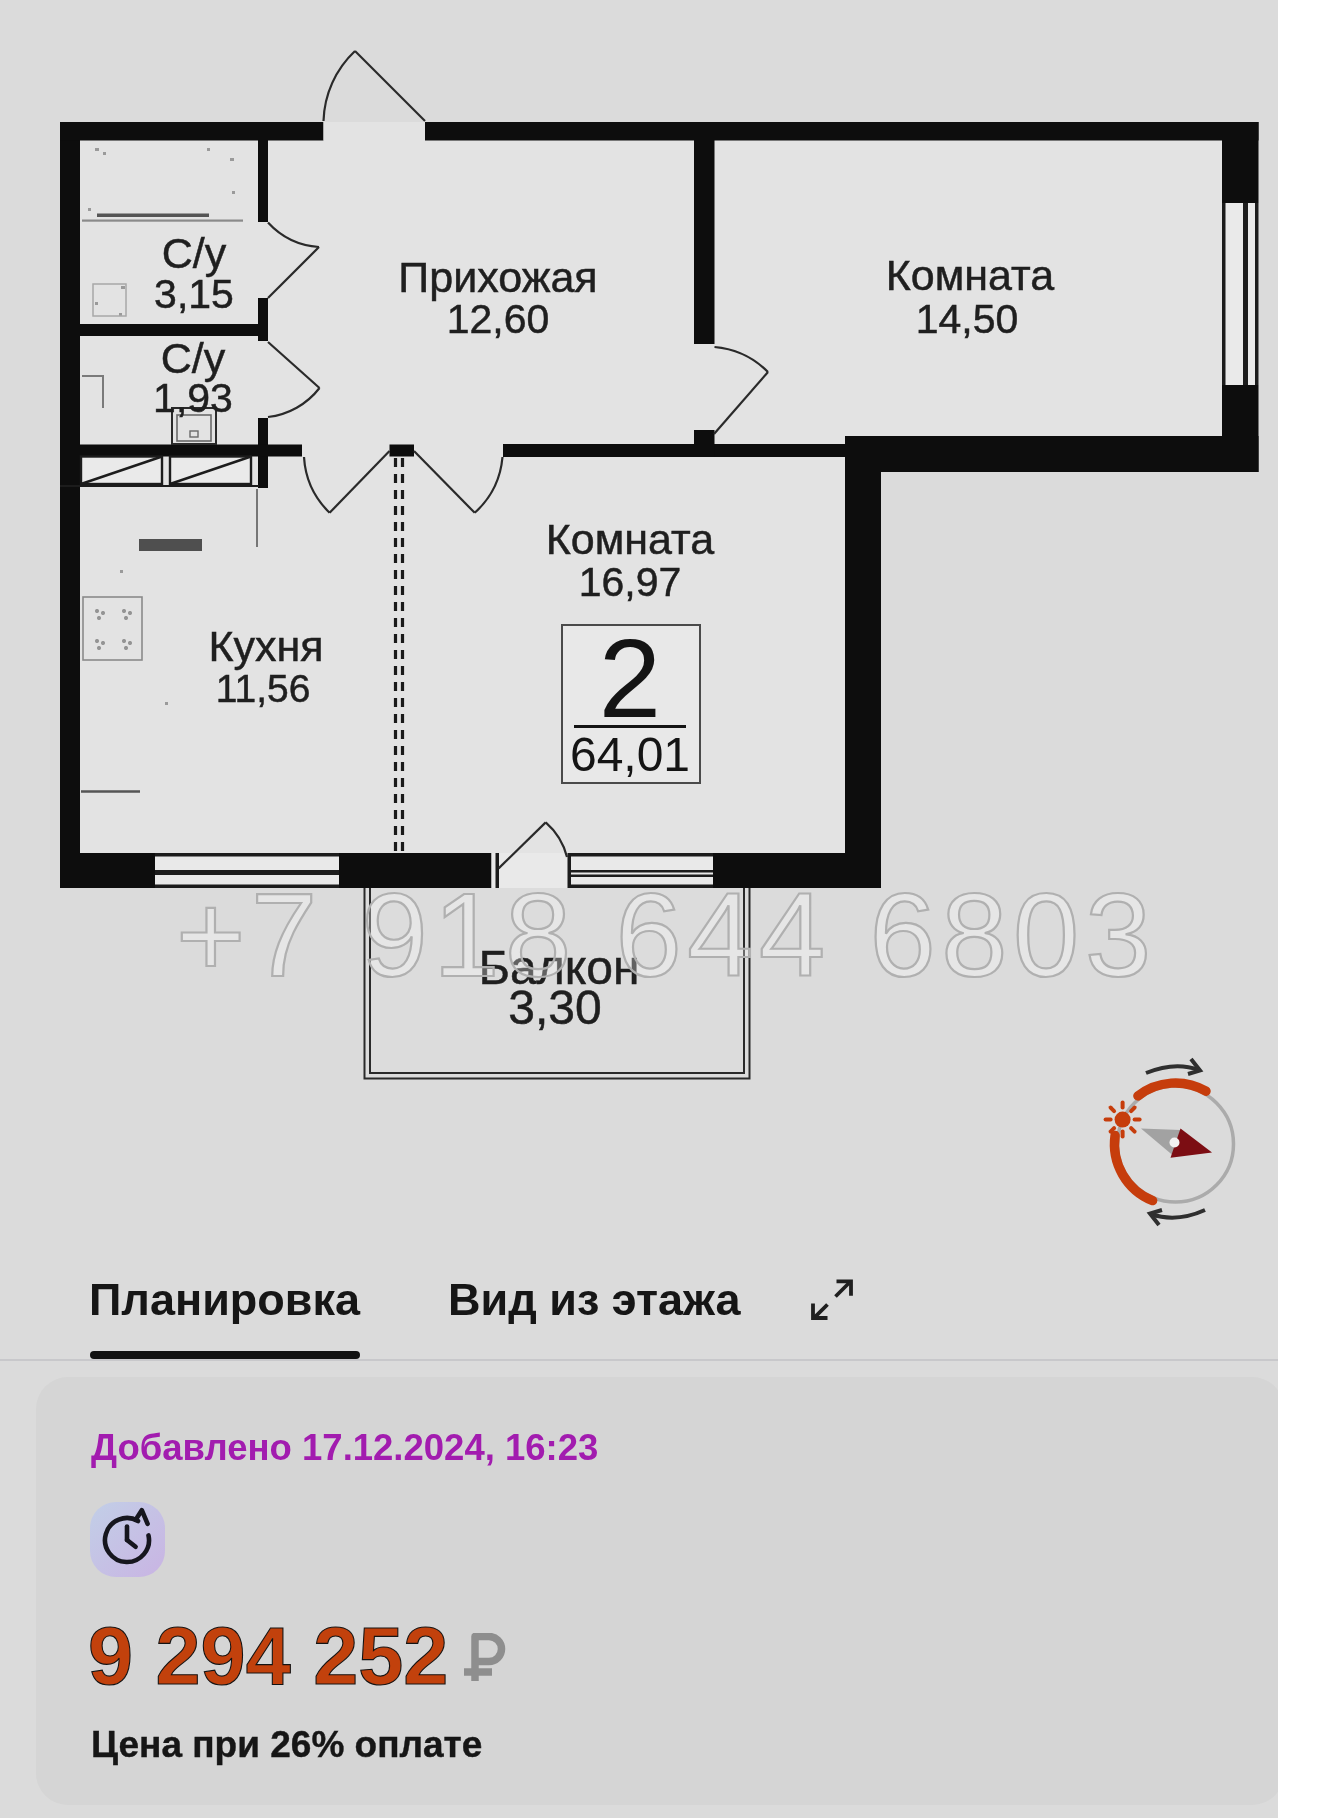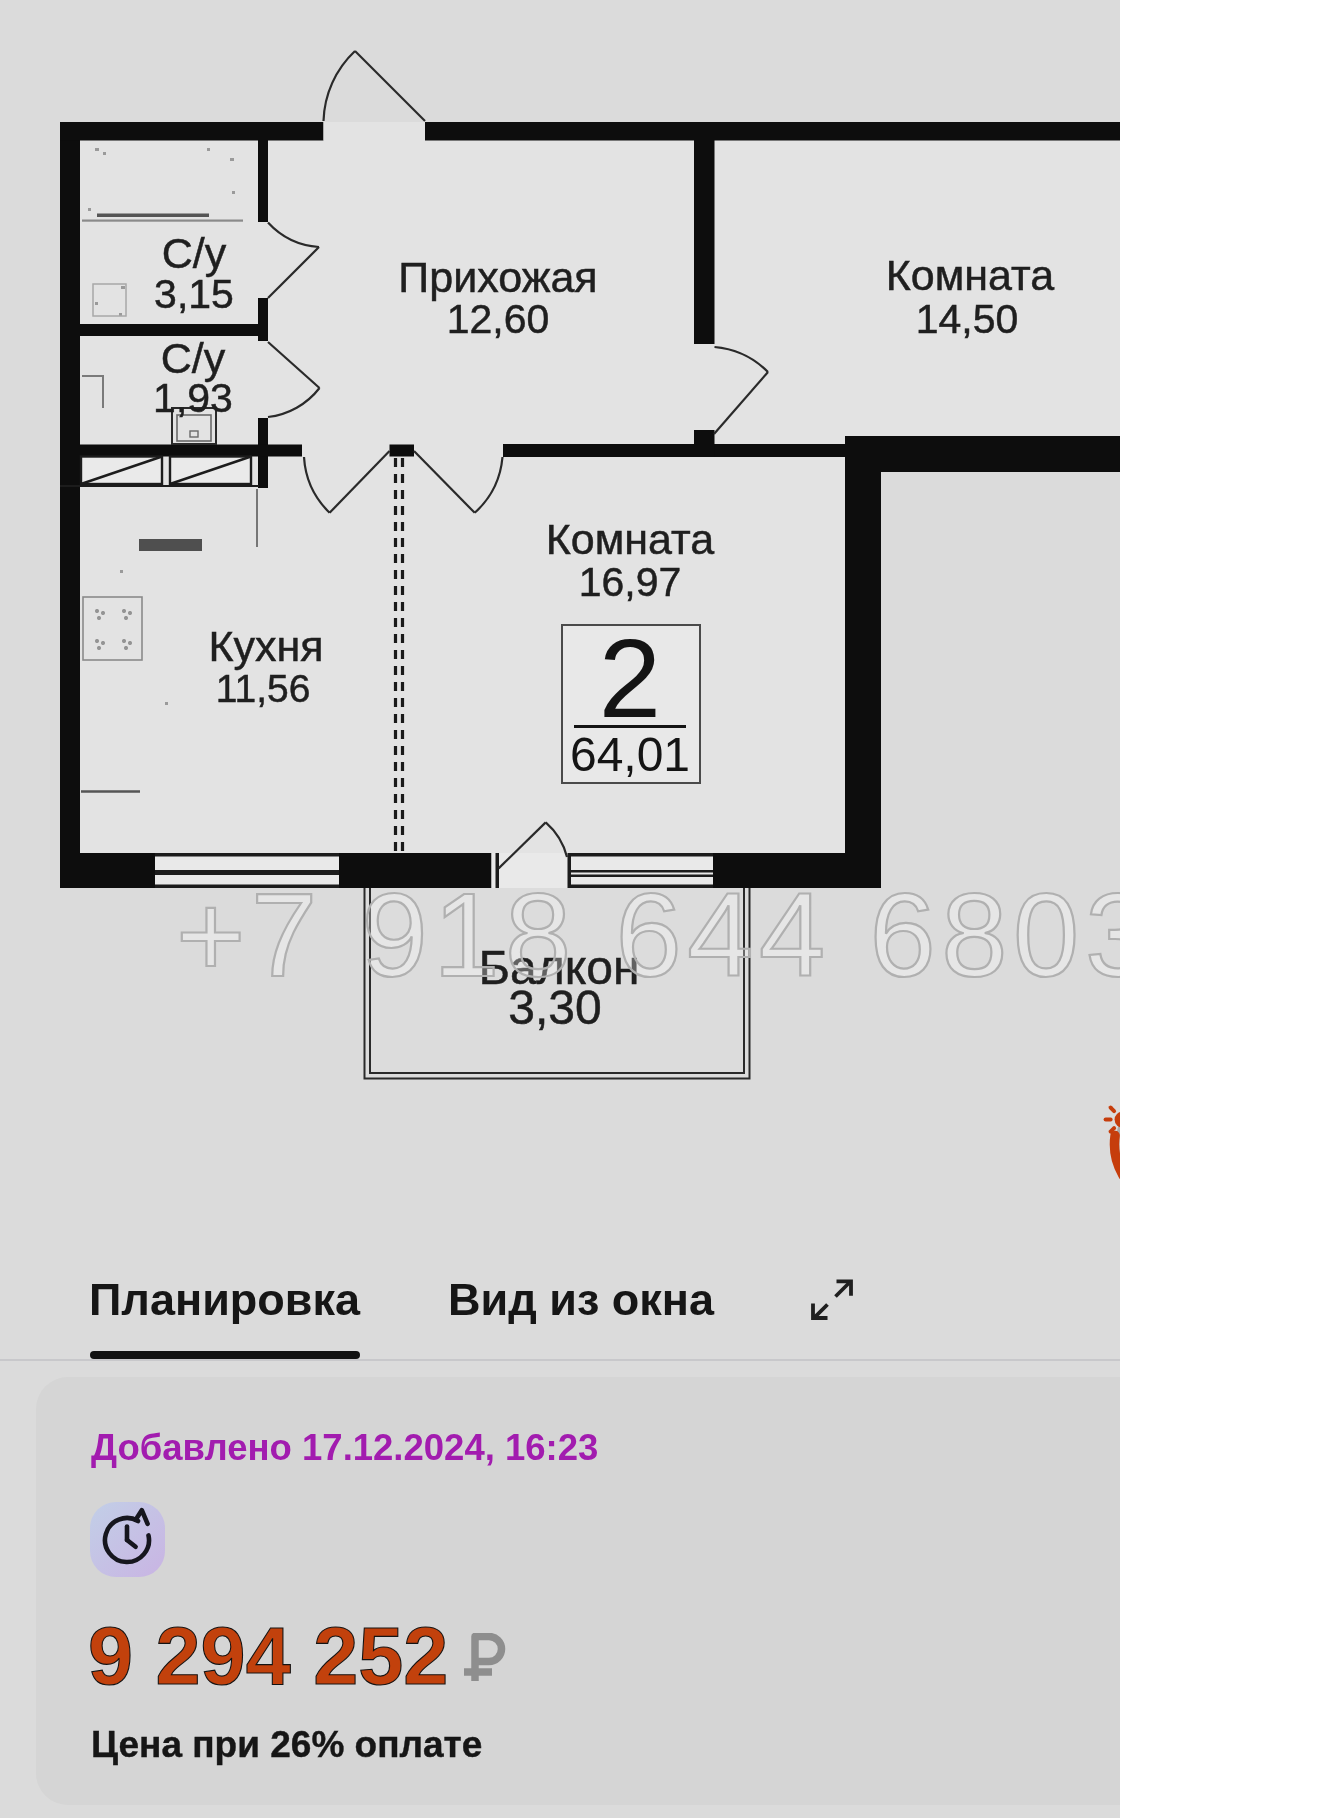--- a/index.html
+++ b/index.html
@@ -1,16 +1,16 @@
 <!DOCTYPE html>
 <html><head>
 <meta charset="utf-8">
 <style>
   html,body{margin:0;padding:0;}
-  .page{position:relative;width:1120px;height:1818px;background:#dbdbdb;overflow:hidden;
+  .page{position:relative;width:1278px;height:1818px;background:#dbdbdb;overflow:hidden;
         font-family:"Liberation Sans", sans-serif;}
   .abs{position:absolute;}
   .tab{position:absolute;font-weight:700;font-size:45px;color:#161616;white-space:nowrap;}
   .card{position:absolute;left:36px;top:1376.5px;width:1248px;height:428px;border-radius:32px;background:#d5d5d5;}
 </style>
 </head>
 <body>
 <div class="page">
 
 <svg class="abs" style="left:0;top:0" width="1320" height="1250" viewBox="0 0 1320 1250">
@@ -273,21 +273,21 @@
         <path d="M1159,1225 L1150,1213.5 L1162,1210" fill="none"></path>
       </g>
     </g>
   </g>
 </svg>
 
 <div class="tab" style="left:89px;top:1274px;">Планировка</div>
 
 <div class="abs" style="left:90px;top:1351px;width:270px;height:8px;background:#111;border-radius:4px;"></div>
 
-<div class="tab" style="left:448px;top:1274px;">Вид из окна</div>
+<div class="tab" style="left:448px;top:1274px;">Вид из этажа</div>
 
 <svg class="abs" style="left:806px;top:1274px" width="52" height="52" viewBox="0 0 52 52">
   <g stroke="#1f1f1f" stroke-width="3.8" fill="none">
     <path d="M29.5,22.5 L43,9"></path>
     <path d="M30.5,7.3 L45,7.3 L45,21.8"></path>
     <path d="M21.5,30.5 L8.6,43.4"></path>
     <path d="M7,29.5 L7,44 L21.5,44"></path>
   </g>
 </svg>
 

